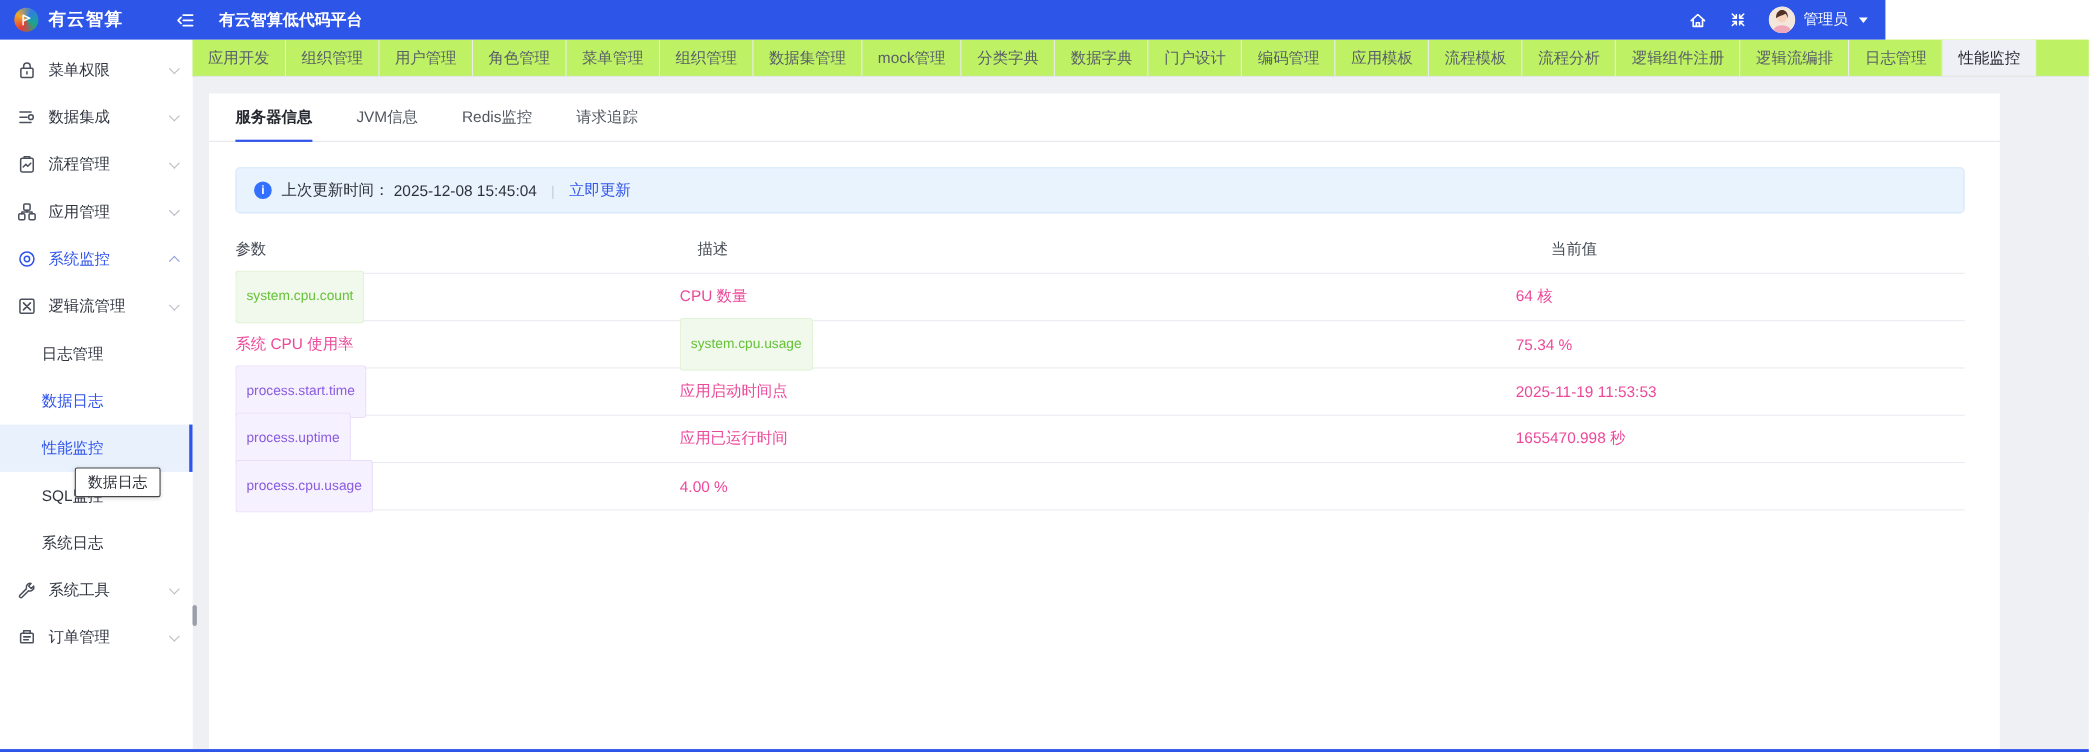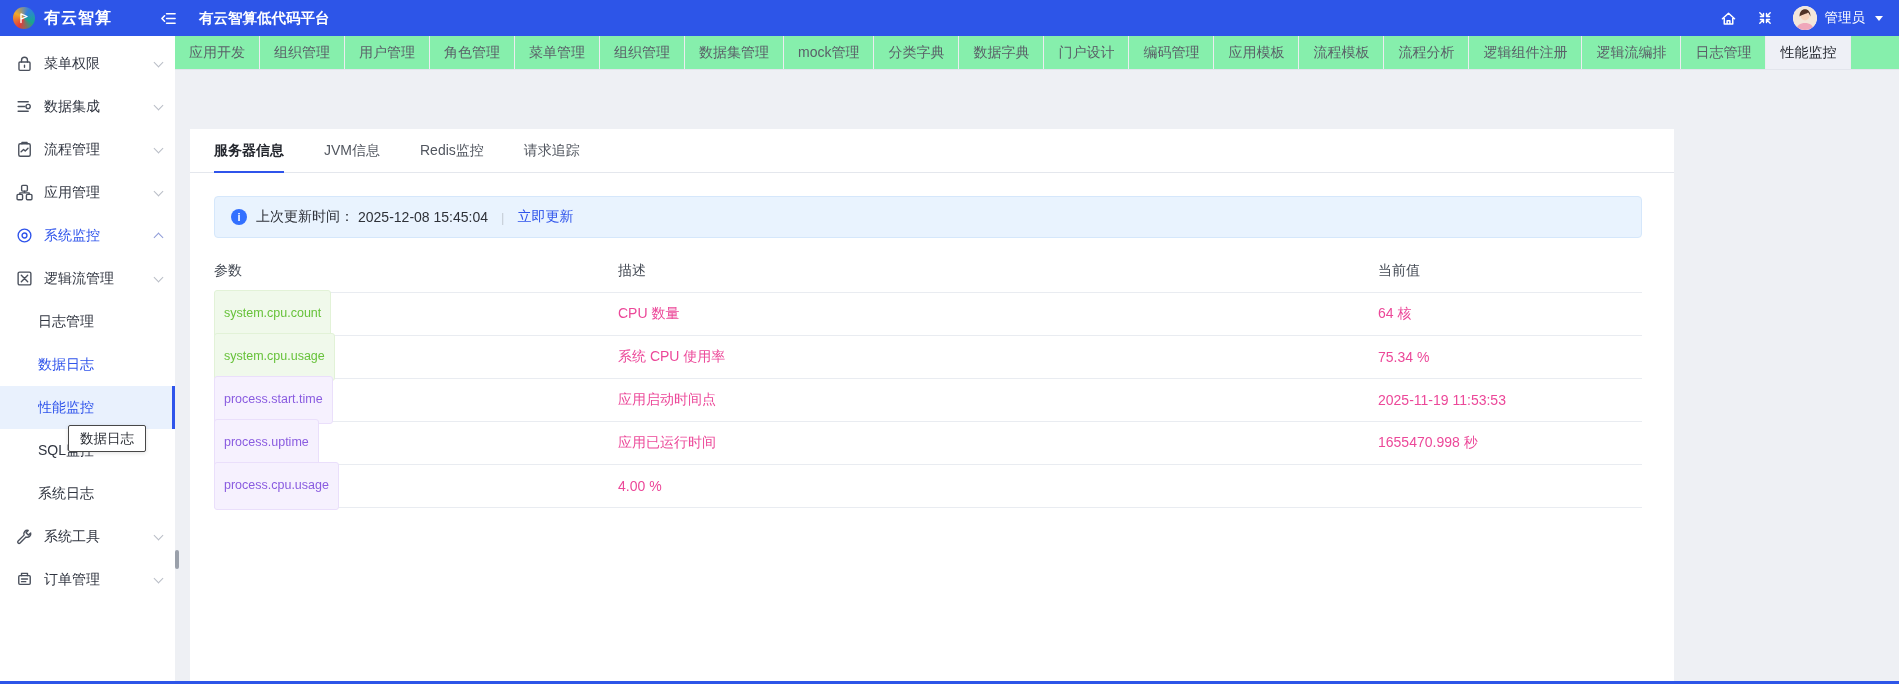--- a/index.html
+++ b/index.html
@@ -7,21 +7,21 @@
   body {
     font-family: "Liberation Sans", "DejaVu Sans", sans-serif;
     background:#fff; overflow:hidden; position:relative;
     -webkit-font-smoothing:antialiased;
   }
   svg { display:block; }
   .ic { fill:none; stroke:currentColor; stroke-width:1.3; stroke-linecap:round; stroke-linejoin:round; }
 
   
   .top-header {
-    position:absolute; left:0; top:0; width:1899px; height:36px;
+    position:absolute; left:0; top:0; width:1714px; height:36px;
     background:var(--header-bg,#2d55e8); color:#fff;
     display:flex; align-items:center; z-index:30;justify-content:flex-end;
   }
   .brand { width:147px; display:flex; align-items:center; gap:9px; padding-left:13px; flex:none; }
   .logo {
     width:22px; height:22px; border-radius:50%; flex:none;
     background: conic-gradient(from 210deg, #e23c39, #f0a929, #2f7fe0, #19a68c, #e23c39);
     display:flex; align-items:center; justify-content:center;
   }
   .brand-text { font-size:16px; font-weight:700; letter-spacing:1px; white-space:nowrap; }
@@ -30,21 +30,21 @@
   .header-right { margin-left:auto; display:flex; align-items:center; gap:20px; padding-right:16px; }
   .hbtn { background:none; border:none; color:#fff; cursor:pointer; padding:0; display:flex; }
   .user-menu { display:flex; align-items:center; gap:8px; cursor:pointer; }
   .avatar { width:24px; height:24px; border-radius:50%; overflow:hidden; background:#fff; flex:none; }
   .user-name { font-size:13.5px; }
   .caret-down { width:0; height:0; border-left:4.5px solid transparent; border-right:4.5px solid transparent; border-top:5px solid #fff; margin-left:2px; }
 
   
   .tabbar {
     position:absolute; left:175px; top:36px; right:0; height:34px;
-    background:#86efac; border-bottom:1px solid #e2e5ec;
+    background:#bef264; border-bottom:1px solid #e2e5ec;
     display:flex; align-items:stretch; z-index:20; overflow:hidden;
   }
   .ptab {
     padding:0 14px; display:flex; align-items:center; white-space:nowrap;
     font-size:14px; color:#5a6068; border-right:1px solid #ececf1; cursor:pointer;
   }
   .ptab.active { background:var(--tab-active-bg,#eef0f6); color:#23262e; }
 
   
   .backdrop { position:absolute; left:175px; top:70px; right:0; bottom:3px; background:#eef0f4; z-index:1; }
@@ -68,39 +68,39 @@
   .side-scroll-thumb { position:absolute; left:175px; top:550px; width:4px; height:19px; background:#9aa0aa; border-radius:2px; z-index:12; }
 
   
   .menu-tooltip {
     position:absolute; left:68px; top:425px; height:27px; line-height:25px;
     padding:0 11px; background:#fff; border:1px solid #474747; border-radius:2px;
     font-size:13.5px; color:#2b2e34; z-index:40; box-shadow:0 1px 4px rgba(0,0,0,.12); white-space:nowrap;
   }
 
   
-  .card { position:absolute; left:190px; top:85px; width:1484px; bottom:3px; background:#fff; z-index:5;margin-top:44px; }
+  .card { position:absolute; left:190px; top:85px; width:1628px; bottom:3px; background:#fff; z-index:5; }
   .ctabs { display:flex; padding:0 24px; height:44px; align-items:center; border-bottom:1px solid #e4e7ed; }
   .ctab { margin-right:40px; font-size:14px; color:#51565f; cursor:pointer; height:100%; display:flex; align-items:center; position:relative; white-space:nowrap; }
   .ctab.active { color:#24272e; font-weight:700; }
   .ctab.active::after { content:""; position:absolute; left:0; right:0; bottom:-1px; height:2px; background:var(--accent,#2f54eb); }
 
   .alert {
     margin:23px 32px 0 24px; height:42px; background:var(--alert-bg,#e9f3fe);
     border:1px solid #d5e7fb; border-radius:4px;
     display:flex; align-items:center; padding:0 16px; font-size:14px; color:#2e3138;
   }
   .info-icon { width:16px; height:16px; border-radius:50%; background:var(--info-icon,#3370ff); color:#fff; font-size:11px; font-weight:700; display:flex; align-items:center; justify-content:center; margin-right:9px; flex:none; font-style:normal; }
   .alert-time { margin-left:4px; }
   .alert-sep { color:#c6ccd6; margin:0 13px; font-size:13px; }
   .alert-link { color:var(--accent,#2f54eb); cursor:pointer; background:none; border:none; font-size:14px; font-family:inherit; padding:0; }
 
   .ptable { margin:12px 32px 0 24px; font-size:14px; }
   .trow { display:grid; grid-template-columns:404px 760px 1fr; align-items:center; height:43px; border-bottom:1px solid #e9ecf1; }
-  .trow.thead { color:#454b55; font-weight:500; }
+  .trow.thead { color:#454b55; font-weight:500;gap:16px; }
   .cell { overflow:hidden; white-space:nowrap; }
   .cell-desc, .cell-value { color:#ec4899; }
   .tag { display:inline-block; padding:15px 9px; border-radius:3px; font-size:12.5px; line-height:1.25; }
   .tag.green  { color:var(--tag-green,#67c23a);  background:var(--tag-green-bg,#f0f9eb);  border:1px solid #e2f2d7; }
   .tag.purple { color:var(--tag-purple,#8a5ce0); background:var(--tag-purple-bg,#f6f1fe); border:1px solid #eadffb; }
 
   .bottom-bar { position:absolute; left:0; bottom:0; width:1899px; height:3px; background:var(--header-bg,#2d55e8); z-index:35; }
 </style>
 </head>
 <body>
@@ -293,22 +293,22 @@
         <div class="cell">参数</div>
         <div class="cell">描述</div>
         <div class="cell">当前值</div>
       </div>
       <div class="trow">
         <div class="cell"><span class="tag green">system.cpu.count</span></div>
         <div class="cell cell-desc">CPU 数量</div>
         <div class="cell cell-value">64 核</div>
       </div>
       <div class="trow">
+        <div class="cell cell-desc">系统 CPU 使用率</div>
         <div class="cell"><span class="tag green">system.cpu.usage</span></div>
-        <div class="cell cell-desc">系统 CPU 使用率</div>
         <div class="cell cell-value">75.34 %</div>
       </div>
       <div class="trow">
         <div class="cell"><span class="tag purple">process.start.time</span></div>
         <div class="cell cell-desc">应用启动时间点</div>
         <div class="cell cell-value">2025-11-19 11:53:53</div>
       </div>
       <div class="trow">
         <div class="cell"><span class="tag purple">process.uptime</span></div>
         <div class="cell cell-desc">应用已运行时间</div>

